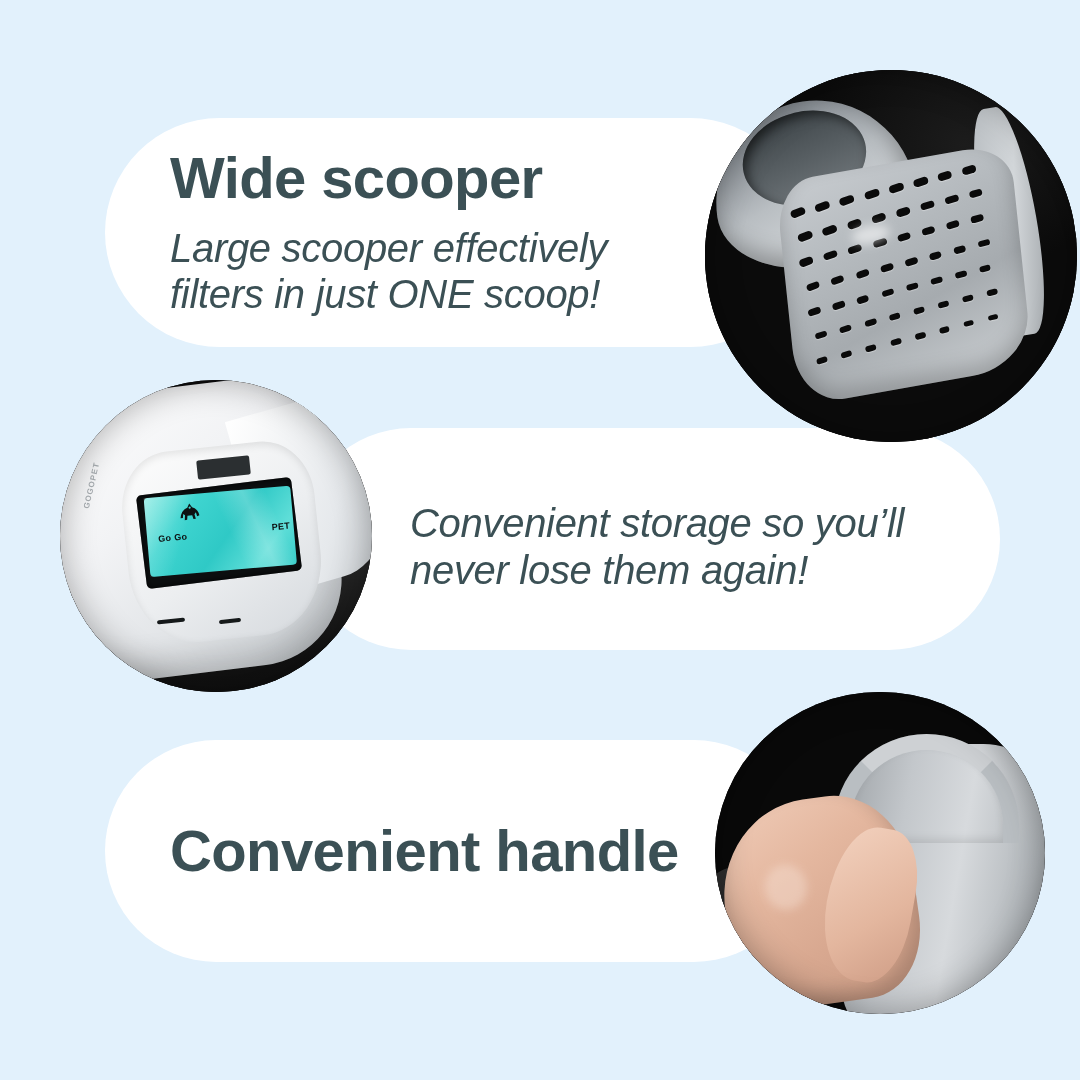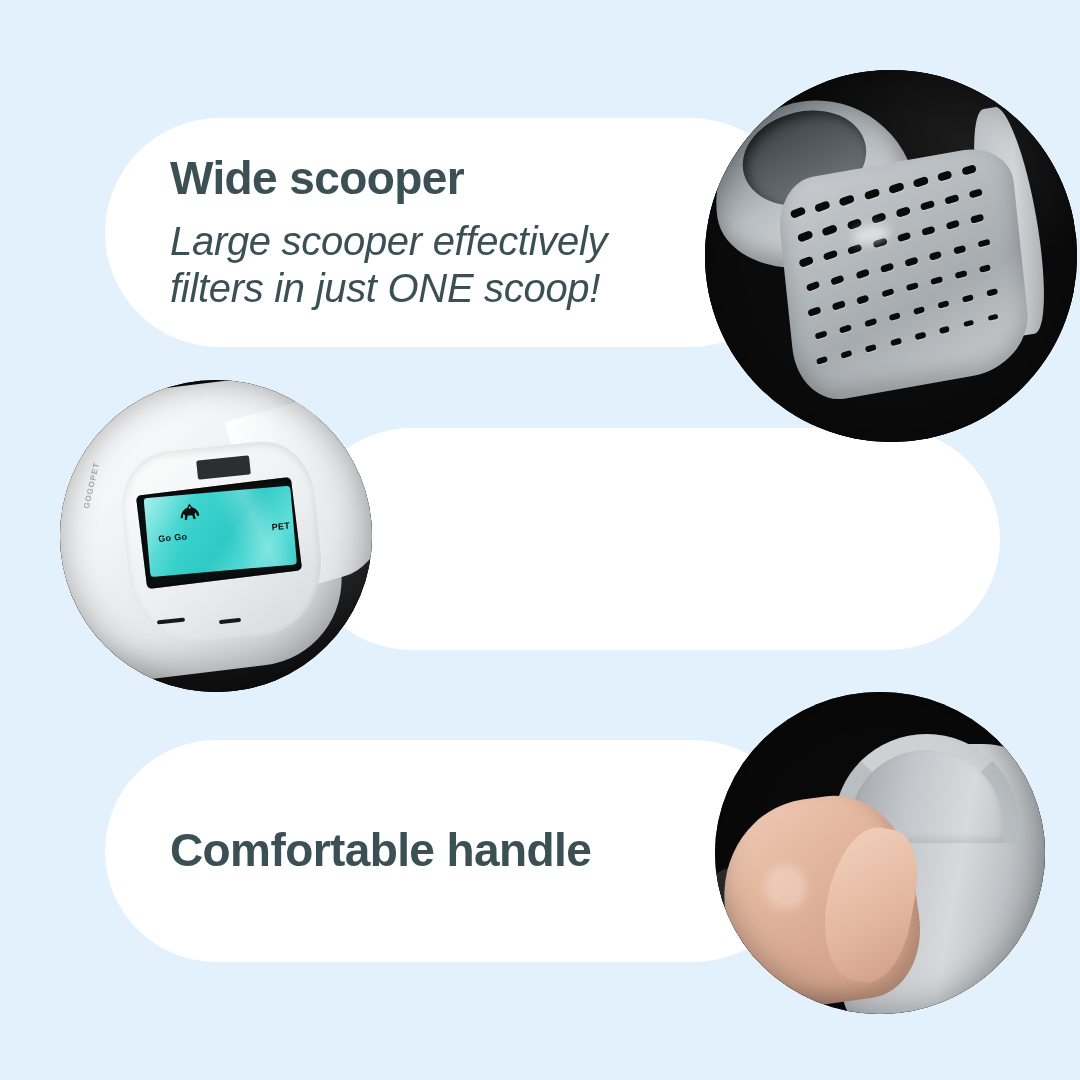--- a/index.html
+++ b/index.html
@@ -63,21 +63,21 @@
     width: 700px;
     height: 222px;
     padding-left: 65px;
     padding-right: 40px;
     align-items: flex-start;
   }
 
   .card-title {
     color: #3b5055;
     font-weight: 700;
-    font-size: 46px;
+    font-size: 58px;
     line-height: 1.08;
     letter-spacing: -0.6px;
     white-space: nowrap;
   }
 
   .card-desc {
     color: #3b5055;
     font-style: italic;
     font-size: 40px;
     line-height: 1.16;
@@ -483,20 +483,22 @@
               <div class="sc-hole" style="left: 86%; top: 82.5714%; width: 4.7804%; height: 2.8424%; transform: rotate(0.9deg);"></div>
             </div>
           <div class="sc-spec"></div>
         </div>
       </div>
       <div class="photo-vig"></div>
     </div>
   </div>
 
   <div class="card card-2">
+    <div class="card-desc">Convenient storage so you’ll
+never lose them again!</div>
   </div>
 
   <div class="photo photo-2">
     <div class="photo-inner">
       <div class="bg-stage">
         <div class="bg-dark-table"></div>
       </div>
       <div class="bg-housing">
         <div class="bg-logo">GOGOPET</div>
       </div>
@@ -512,21 +514,21 @@
         <div class="bg-bag-text t1">Go Go</div>
         <div class="bg-bag-text t2">PET</div>
       </div>
       <div class="bg-slot s1"></div>
       <div class="bg-slot s2"></div>
       <div class="photo-vig"></div>
     </div>
   </div>
 
   <div class="card card-3">
-    <div class="card-title">Comfortable handle</div>
+    <div class="card-title">Convenient handle</div>
   </div>
 
   <div class="photo photo-3">
     <div class="photo-inner">
       <div class="hd-stage"></div>
       <div class="hd-shaft"></div>
       <div class="hd-hook"></div>
       <div class="hd-hook-shade"></div>
       <div class="hd-sleeve"></div>
       <div class="hd-hand">

